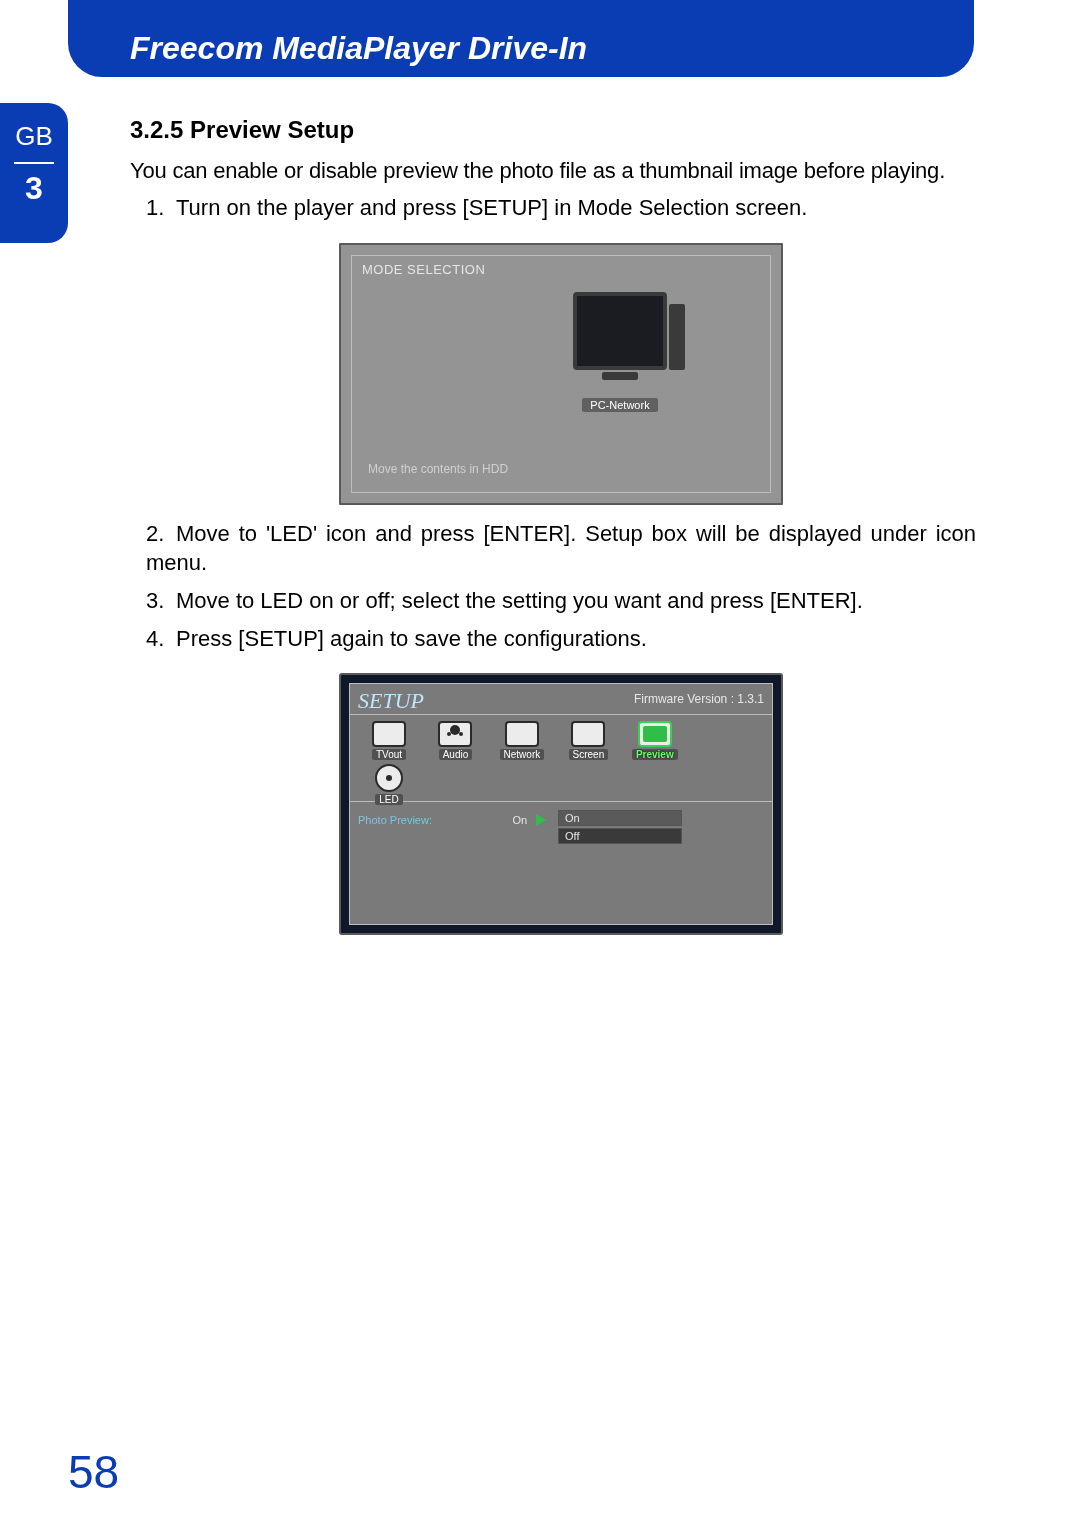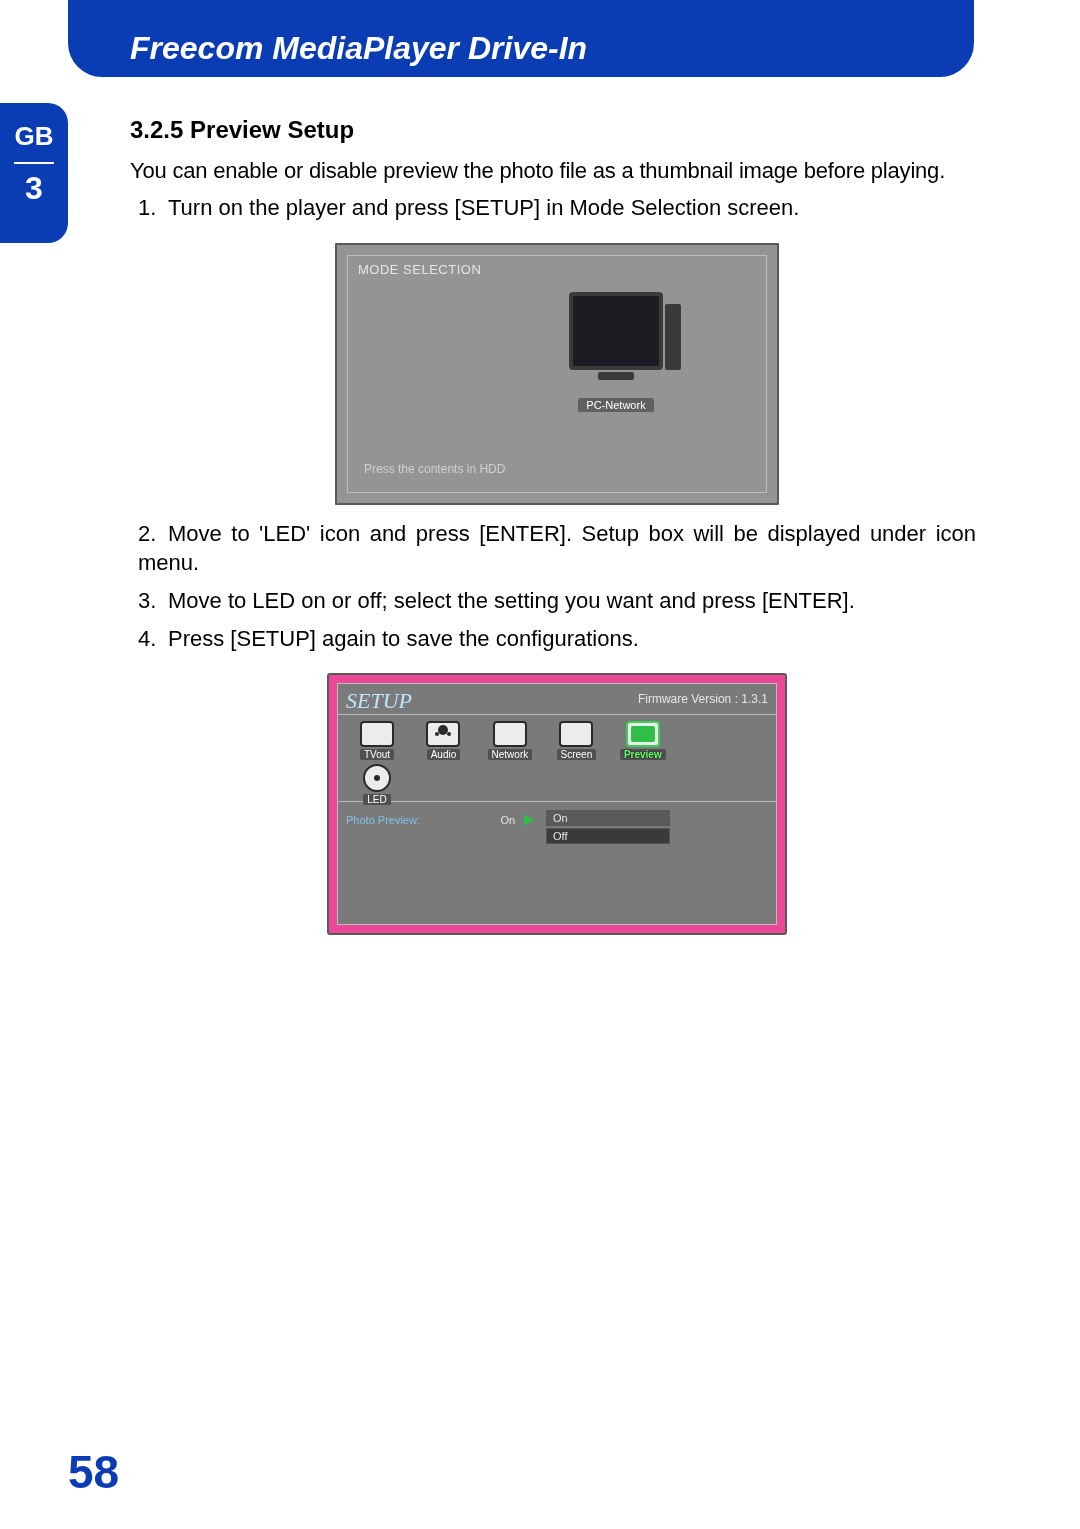--- a/index.html
+++ b/index.html
@@ -36,36 +36,36 @@
     top: 103px;
     left: 0;
     width: 68px;
     height: 140px;
     background: #0a3cb4;
     border-top-right-radius: 20px;
     border-bottom-right-radius: 20px;
     color: #fff;
     text-align: center;
   }
-  .side-tab .lang { font-size: 26px; font-weight: 700; margin-top: 18px; }
+  .side-tab .lang { font-size: 26px; font-weight: 400; margin-top: 18px; }
   .side-tab .divider { width: 40px; height: 2px; background: #fff; margin: 10px auto 6px auto; }
   .side-tab .chap { font-size: 32px; font-weight: 700; }
   .content {
     position: absolute;
     left: 130px;
     top: 116px;
     width: 846px;
   }
   .h1 { font-size: 24px; font-weight: 700; margin-bottom: 12px; }
   .h2 { font-size: 24px; font-weight: 700; margin-top: 24px; margin-bottom: 10px; }
   .para { font-size: 22px; line-height: 1.32; letter-spacing: -0.2px; text-align: justify; }
   .ol-item { font-size: 22px; line-height: 1.35; margin-top: 8px; text-align: justify; }
   .ol-item .num { display: inline-block; width: 30px; }
   .ol-item .txt { display: inline; }
-  .ol-wrap { margin-left: 8px; }
+  .ol-wrap { margin-left: 16px; }
   .fig-wrap { width: 100%; text-align: center; margin: 20px 0 10px 0; }
   .fig1 {
     display: inline-block;
     width: 440px;
     height: 258px;
     background: #949494;
     border: 2px solid #5a5a5a;
     border-radius: 1px;
     position: relative;
   }
@@ -129,26 +129,25 @@
   .fig1-foot {
     position: absolute;
     left: 16px; bottom: 16px;
     color: #d0d0d0;
     font-size: 12px;
   }
   .fig2 {
     display: inline-block;
     width: 440px;
     height: 258px;
-    background: #ec4899;
+    background: #0f172a;
     border: 2px solid #5a5a5a;
     border-radius: 3px;
     position: relative;
     text-align: left;
-    padding-left: 16px;
   }
   .fig2-inner {
     position: absolute;
     left: 8px; top: 8px; right: 8px; bottom: 8px;
     border: 1px solid #bdbdbd;
     background: #7a7a7a;
   }
   .fig2-setup {
     position: absolute; left: 8px; top: 4px;
     color: #bfe6ff;
@@ -211,21 +210,21 @@
     width: 110px; background: #3a3a3a; color: #e6e6e6; font-size: 11px;
     padding: 1px 6px; border: 1px solid #555; margin-bottom: 2px;
   }
   .opt.sel { background: #5a5a5a; }
   .page-number {
     position: absolute;
     left: 68px;
     bottom: 30px;
     color: #0a3cb4;
     font-size: 46px;
-    font-weight: 700;
+    font-weight: 400;
   }
 </style>
 </head>
 <body>
 
 <div class="header-bar">
   <div class="header-title">Freecom MediaPlayer Drive-In</div>
 </div>
 
 <div class="side-tab">
@@ -249,21 +248,21 @@
         <div class="fig1-panel">
           <div class="fig1-title">MODE SELECTION</div>
           <div class="fig1-icon right">
             <div style="position:relative; display:inline-block;">
               <div class="pc-monitor"></div>
               <div class="pc-tower"></div>
             </div>
             <div style="height:14px"></div>
             <span class="fig1-label">PC-Network</span>
           </div>
-          <div class="fig1-foot">Press the contents in HDD</div>
+          <div class="fig1-foot">Move the contents in HDD</div>
         </div>
       </div>
     </div>
 
     <div class="ol-item">
       <span class="num">2.</span><span class="txt">Move to 'LED' icon and press [ENTER]. Setup box will be displayed under icon menu.</span>
     </div>
     <div class="ol-item">
       <span class="num">3.</span><span class="txt">Move to LED on or off; select the setting you want and press [ENTER].</span>
     </div>

